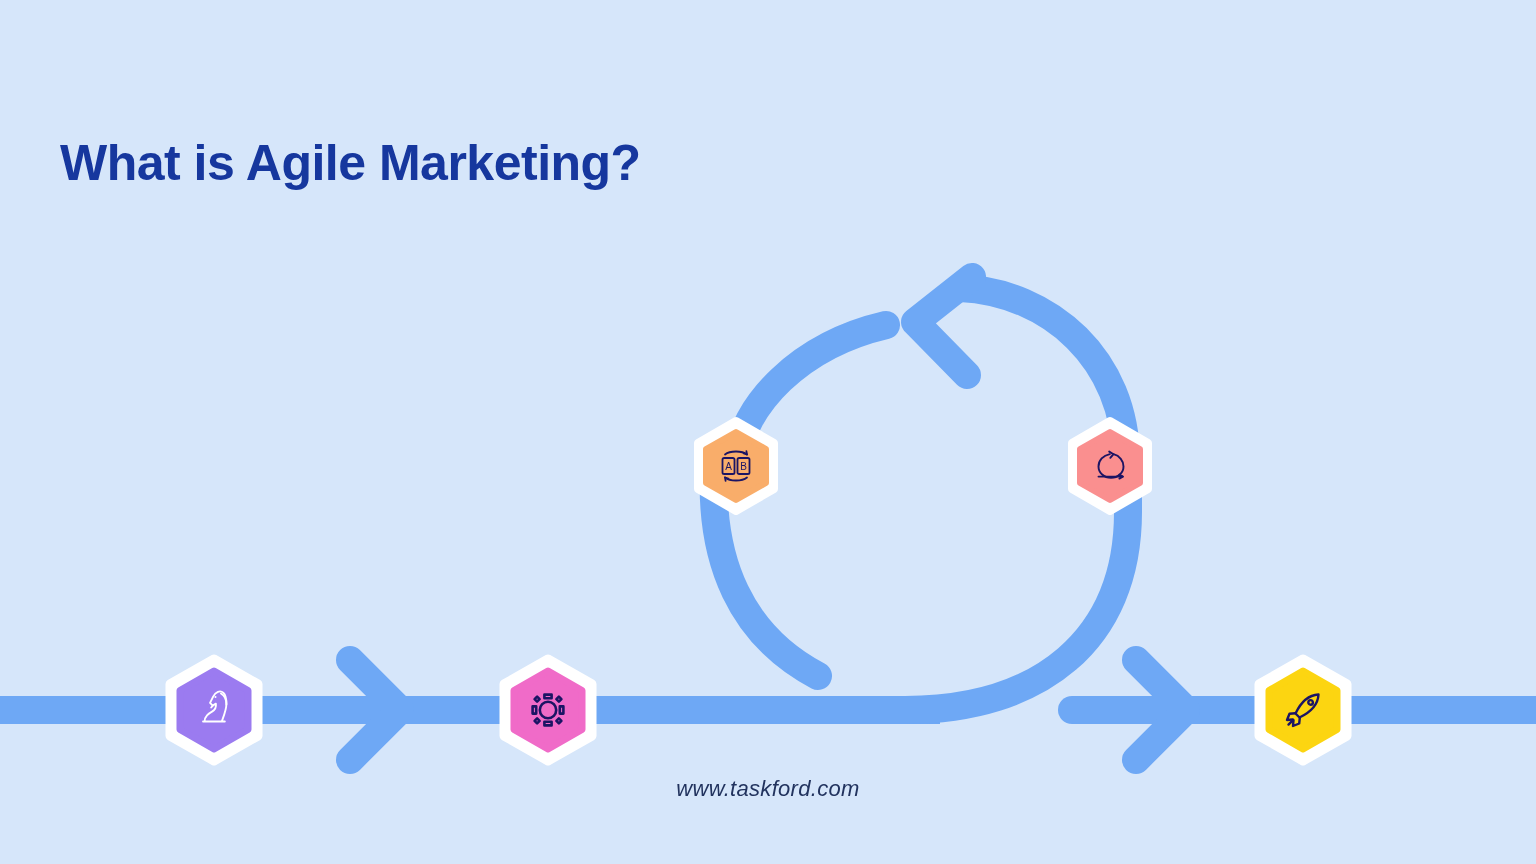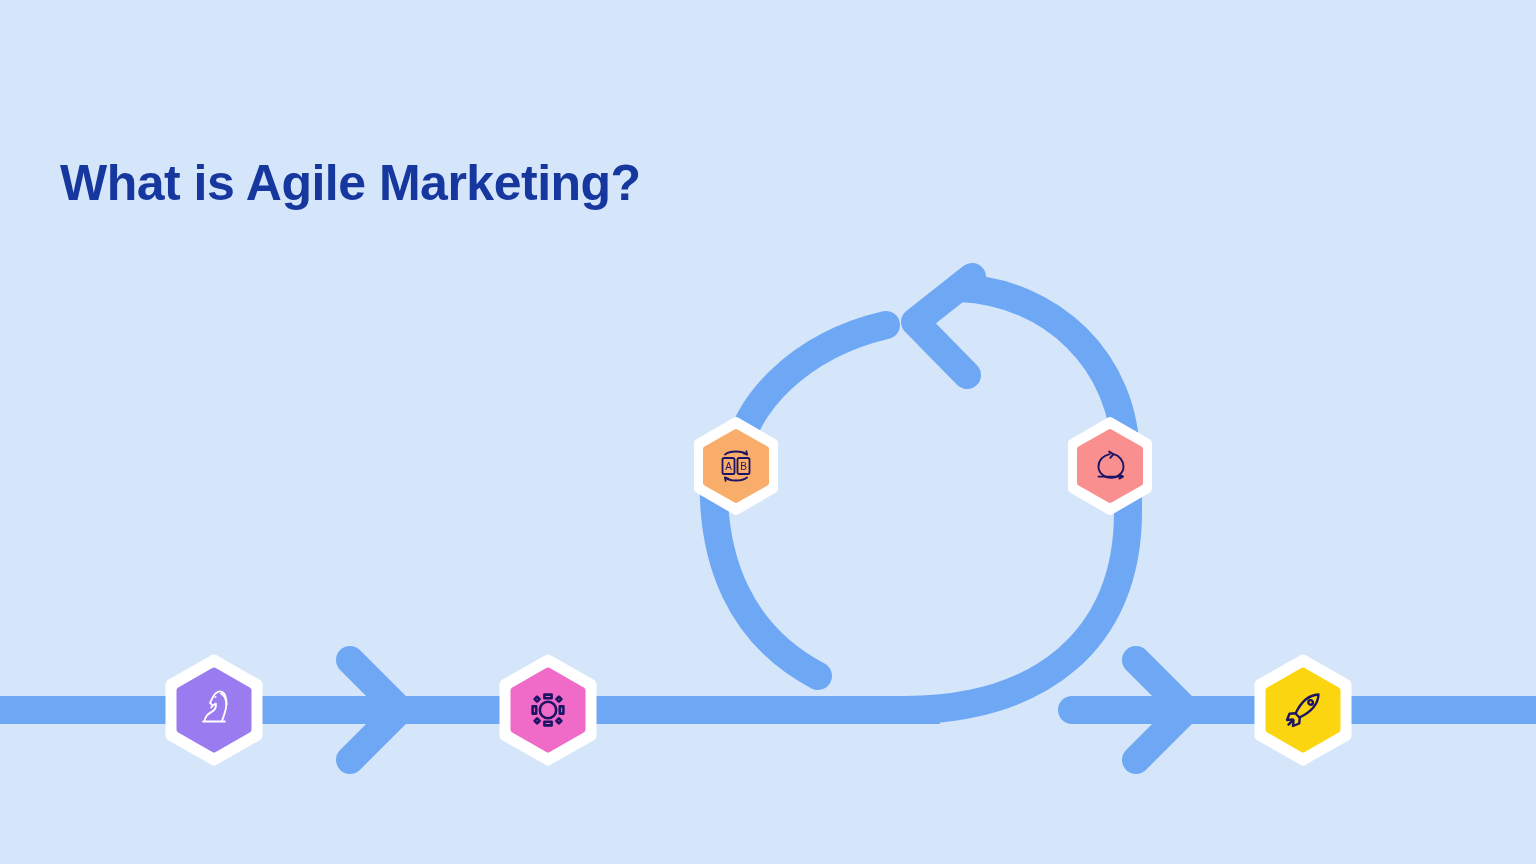--- a/index.html
+++ b/index.html
@@ -25,21 +25,20 @@
   
   #title {
     position: absolute;
     left: 60px;
     top: 134px;
     font-size: 50px;
     font-weight: bold;
     color: #16379e;
     letter-spacing: -0.5px;
     white-space: nowrap;
-    margin-top: 20px;
   }
   #body-copy {
     position: absolute;
     left: 66px;
     top: 244px;
     width: 640px;
     font-size: 27px;
     line-height: 54px;
     color: #1e3f8f;
     font-weight: 400;
@@ -211,14 +210,15 @@
                  C15 -5 8 2 -3.5 7.5 Z"></path>
         <circle cx="7.6" cy="-7.6" r="2.3"></circle>
         <path d="M-7.8 3.2 L-13.5 3.8 L-16 10 L-10.5 9.5"></path>
         <path d="M-3.2 7.8 L-3.8 13.5 L-10 16 L-9.5 10.5"></path>
         <path d="M-9.8 9.8 L-14.5 14.6"></path>
       </g>
     </svg>
   </div>
 
   <h1 id="title">What is Agile Marketing?</h1>
+  <div id="footer-url">www.taskford.com</div>
 
 </div>
 
 </body></html>

